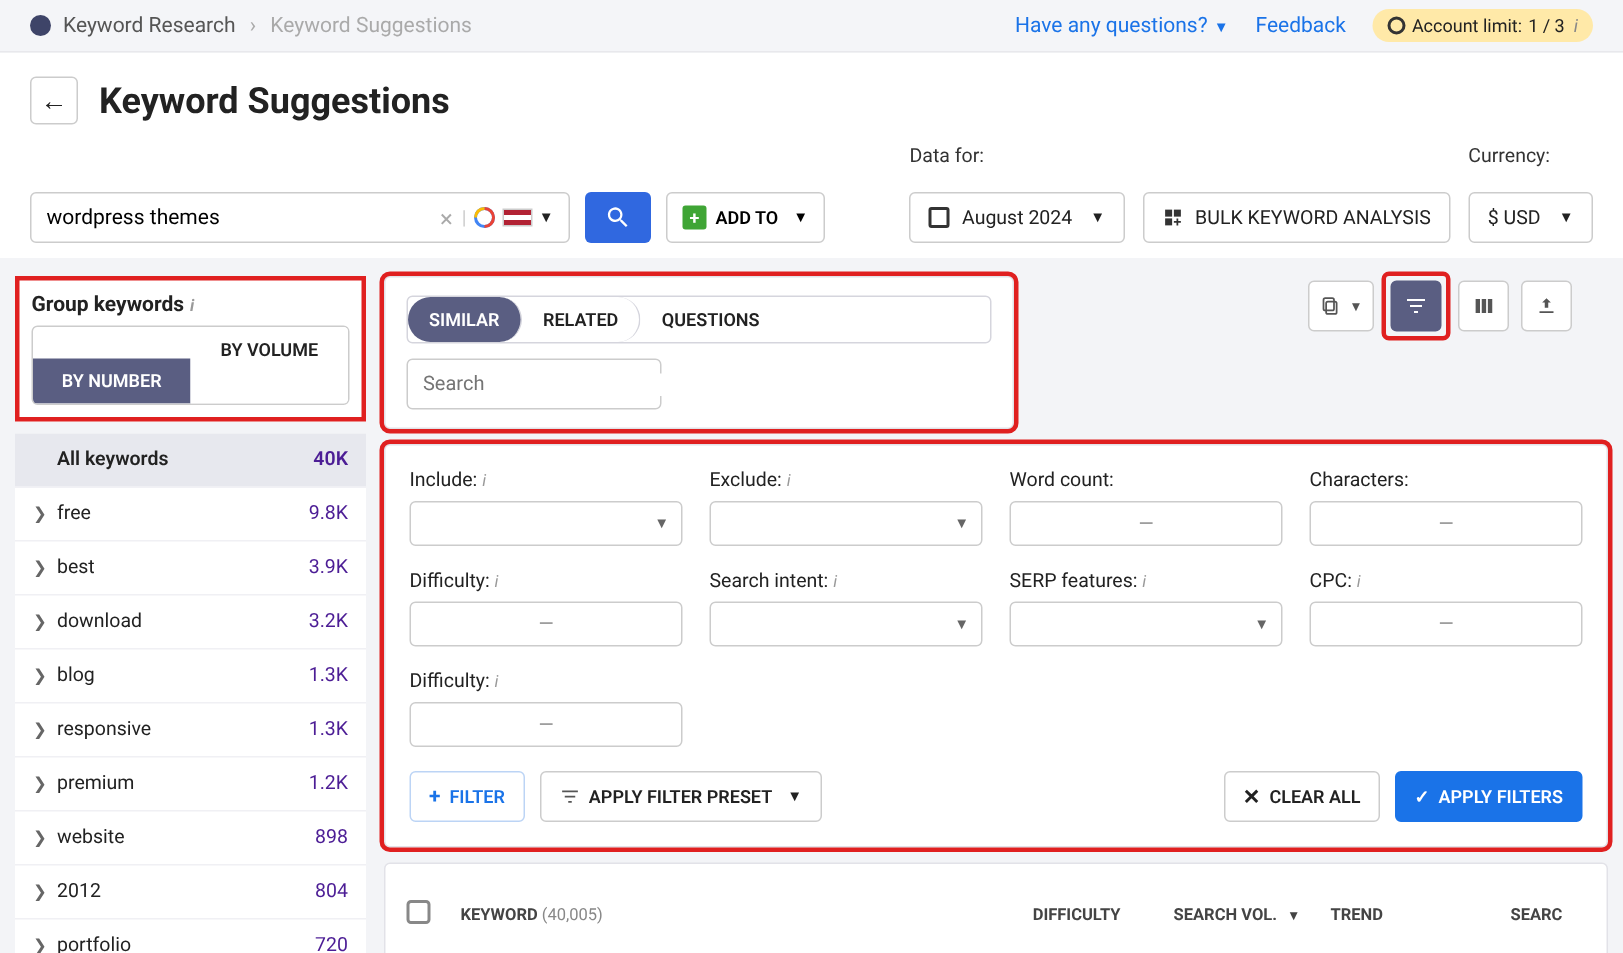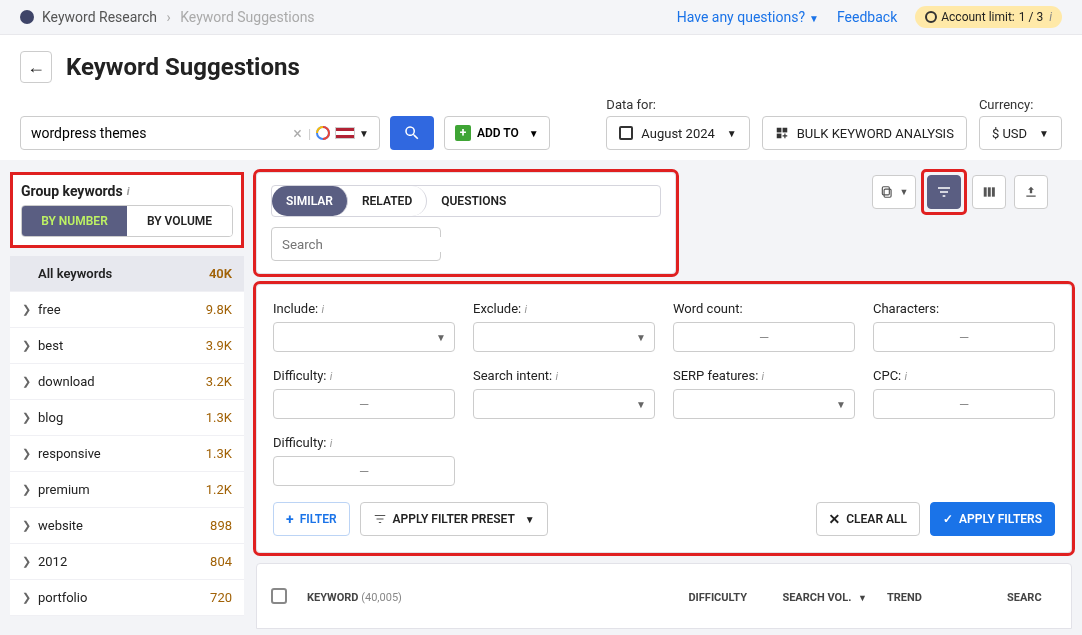--- a/index.html
+++ b/index.html
@@ -27,40 +27,40 @@
 .kw-search-box input { border: none; outline: none; flex: 1; font-size: 14px; }
 .kw-clear { color: #aaa; cursor: pointer; font-size: 16px; margin: 0 6px; }
 .kw-g { width: 16px; height: 16px; margin: 0 4px; }
 .kw-flag { width: 20px; height: 12px; background: linear-gradient(#b22234 0 33%, #fff 33% 66%, #b22234 66% 100%); border: 1px solid #ccc; }
 .search-btn { background: #3068e0; border: none; border-radius: 4px; width: 44px; height: 34px; display: flex; align-items: center; justify-content: center; cursor: pointer; }
 .search-btn svg { fill: #fff; }
 .addto-btn { border: 1px solid #ccc; border-radius: 4px; height: 34px; padding: 0 10px; display: flex; align-items: center; gap: 6px; background: #fff; cursor: pointer; font-size: 12px; font-weight: 600; }
 .addto-ic { width: 16px; height: 16px; background: #3fa535; border-radius: 2px; display: flex; align-items: center; justify-content: center; color: #fff; font-weight: bold; }
 
 .toolbar-right { margin-left: auto; display: flex; align-items: flex-end; gap: 12px; }
-.labeled-btn { display: flex; flex-direction: column; gap: 4px; }
+.labeled-btn { display: flex; flex-direction: column; gap: 16px; }
 .labeled-btn .lbl { font-size: 13px; color: #333; }
 .outline-btn { border: 1px solid #ccc; border-radius: 4px; height: 34px; padding: 0 12px; display: flex; align-items: center; gap: 8px; background: #fff; cursor: pointer; font-size: 13px; }
 .cal-ic { width: 14px; height: 14px; border: 2px solid #333; border-radius: 2px; }
 
 .main { display: flex; background: #f3f4f7; padding: 12px 10px; gap: 12px; align-items: flex-start; }
 .sidebar { width: 240px; }
 .group-kw { background: #fff; border: 3px solid #e02020; padding: 8px; }
 .group-kw-title { font-weight: 700; font-size: 14px; display: flex; align-items: center; gap: 4px; margin-bottom: 6px; text-align: center; }
 .info-i { font-style: italic; color: #999; font-size: 11px; }
 .seg { display: flex; border: 1px solid #ccc; border-radius: 4px; overflow: hidden; }
 .seg-btn { flex: 1; padding: 8px 0; text-align: center; font-size: 12px; font-weight: 600; cursor: pointer; background: #fff; }
-.seg-btn.active { background: #5a5e82; color: #bef264; }
+.seg-btn.active { background: #5a5e82; color: #ffffff; margin-top: 21px; }
 
 .kw-list { margin-top: 8px; background: #fff; }
 .kw-row { display: flex; align-items: center; padding: 10px 12px; cursor: pointer; border-bottom: 1px solid #f0f0f4; }
 .kw-row.header { background: #e7e8ee; font-weight: 600; }
 .kw-row .chev { width: 16px; font-size: 11px; color: #666; }
 .kw-row .name { flex: 1; }
-.kw-row .val { color: #a16207; }
+.kw-row .val { color: #4c1d95; }
 
 .content { flex: 1; display: flex; flex-direction: column; gap: 10px; }
 .tabs-box { background: #fff; border: 1px solid #e2e2e8; border-radius: 4px; padding: 12px 14px; outline: 3px solid #e02020; outline-offset: 0; width: 420px; }
 .tabs-row { display: flex; border: 1px solid #d5d5dd; border-radius: 4px; overflow: hidden; margin-bottom: 10px; }
 .tab { flex: 0 0 auto; padding: 8px 14px; font-size: 12px; font-weight: 600; cursor: pointer; border-right: 1px solid #d5d5dd; border-radius: 15px; }
 .tab:last-child { border-right: none; }
 .tab.active { background: #5a5e82; color: #fff; }
 .tab-search { border: 1px solid #ccc; border-radius: 4px; height: 34px; display: flex; align-items: center; padding: 0 10px; width: 170px; }
 .tab-search input { border: none; outline: none; flex: 1; }
 

